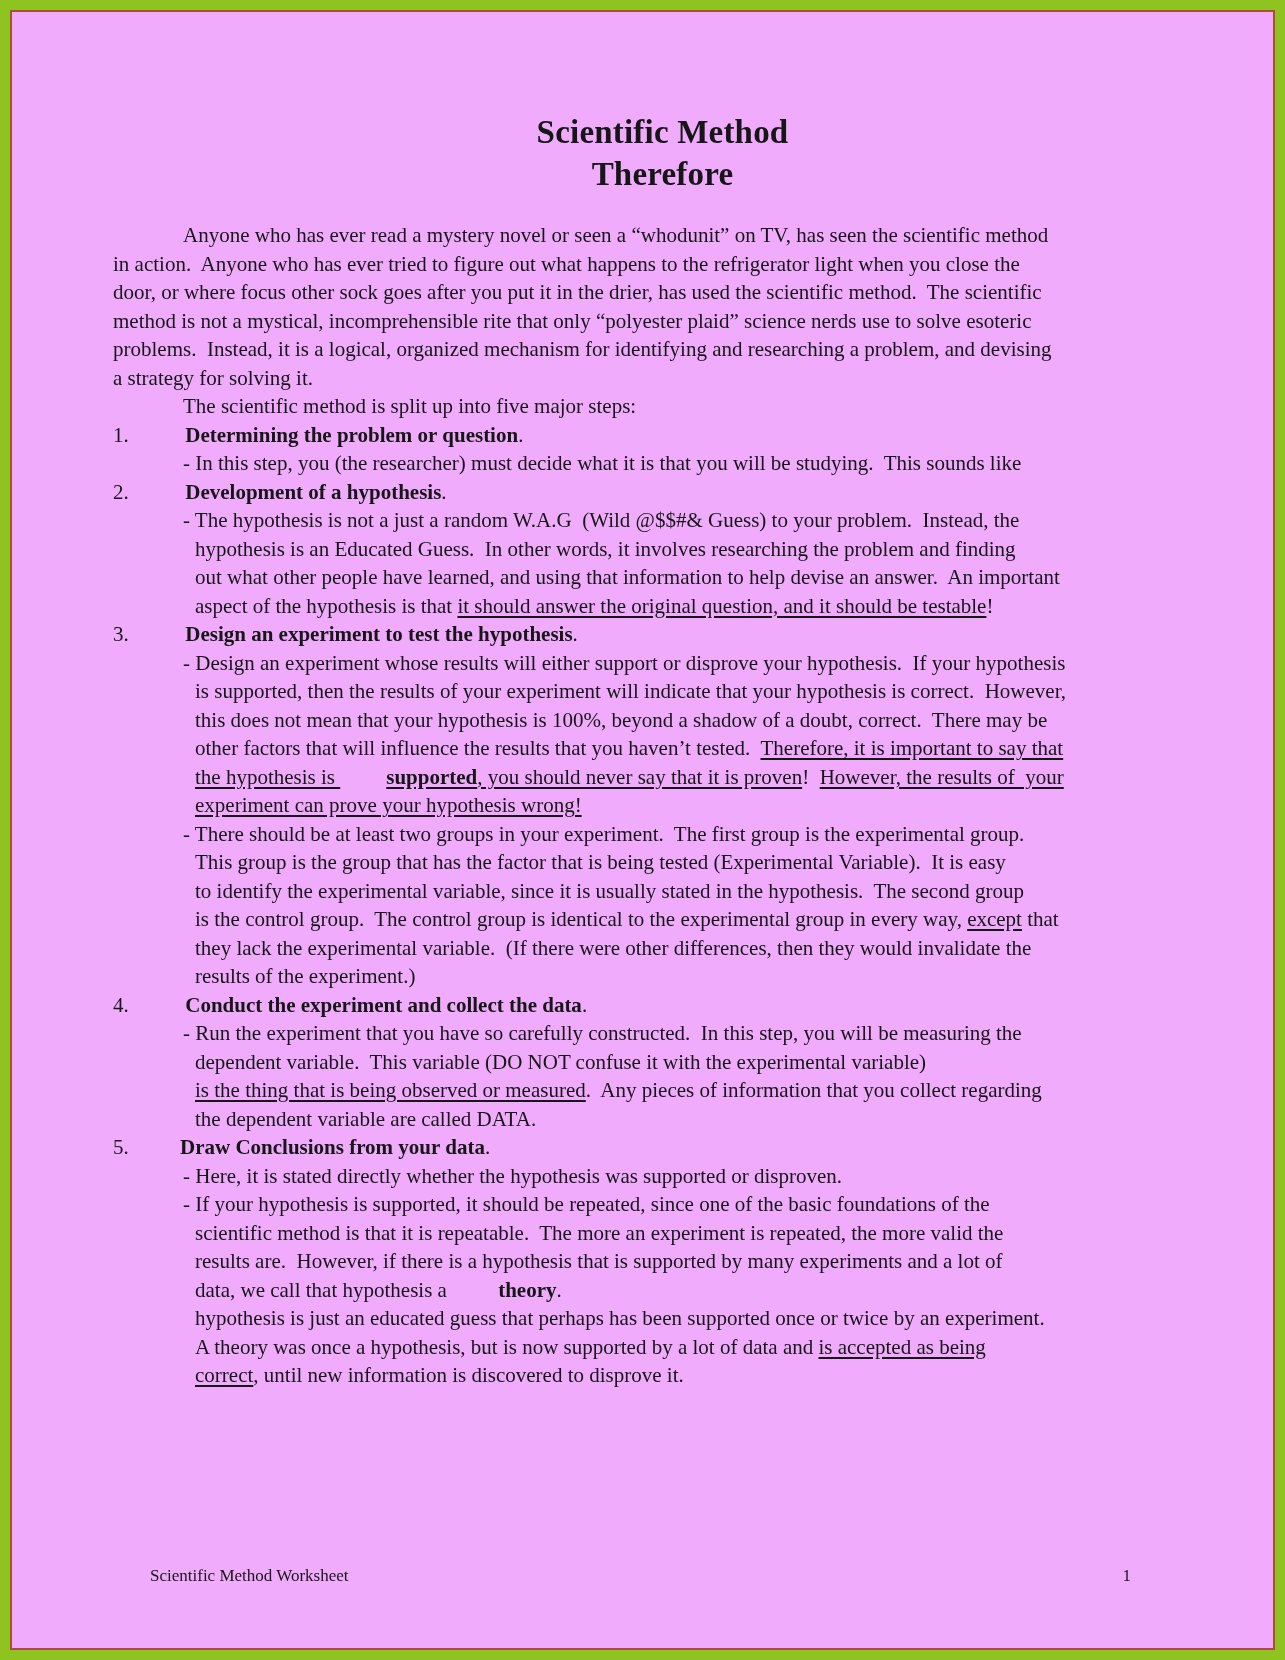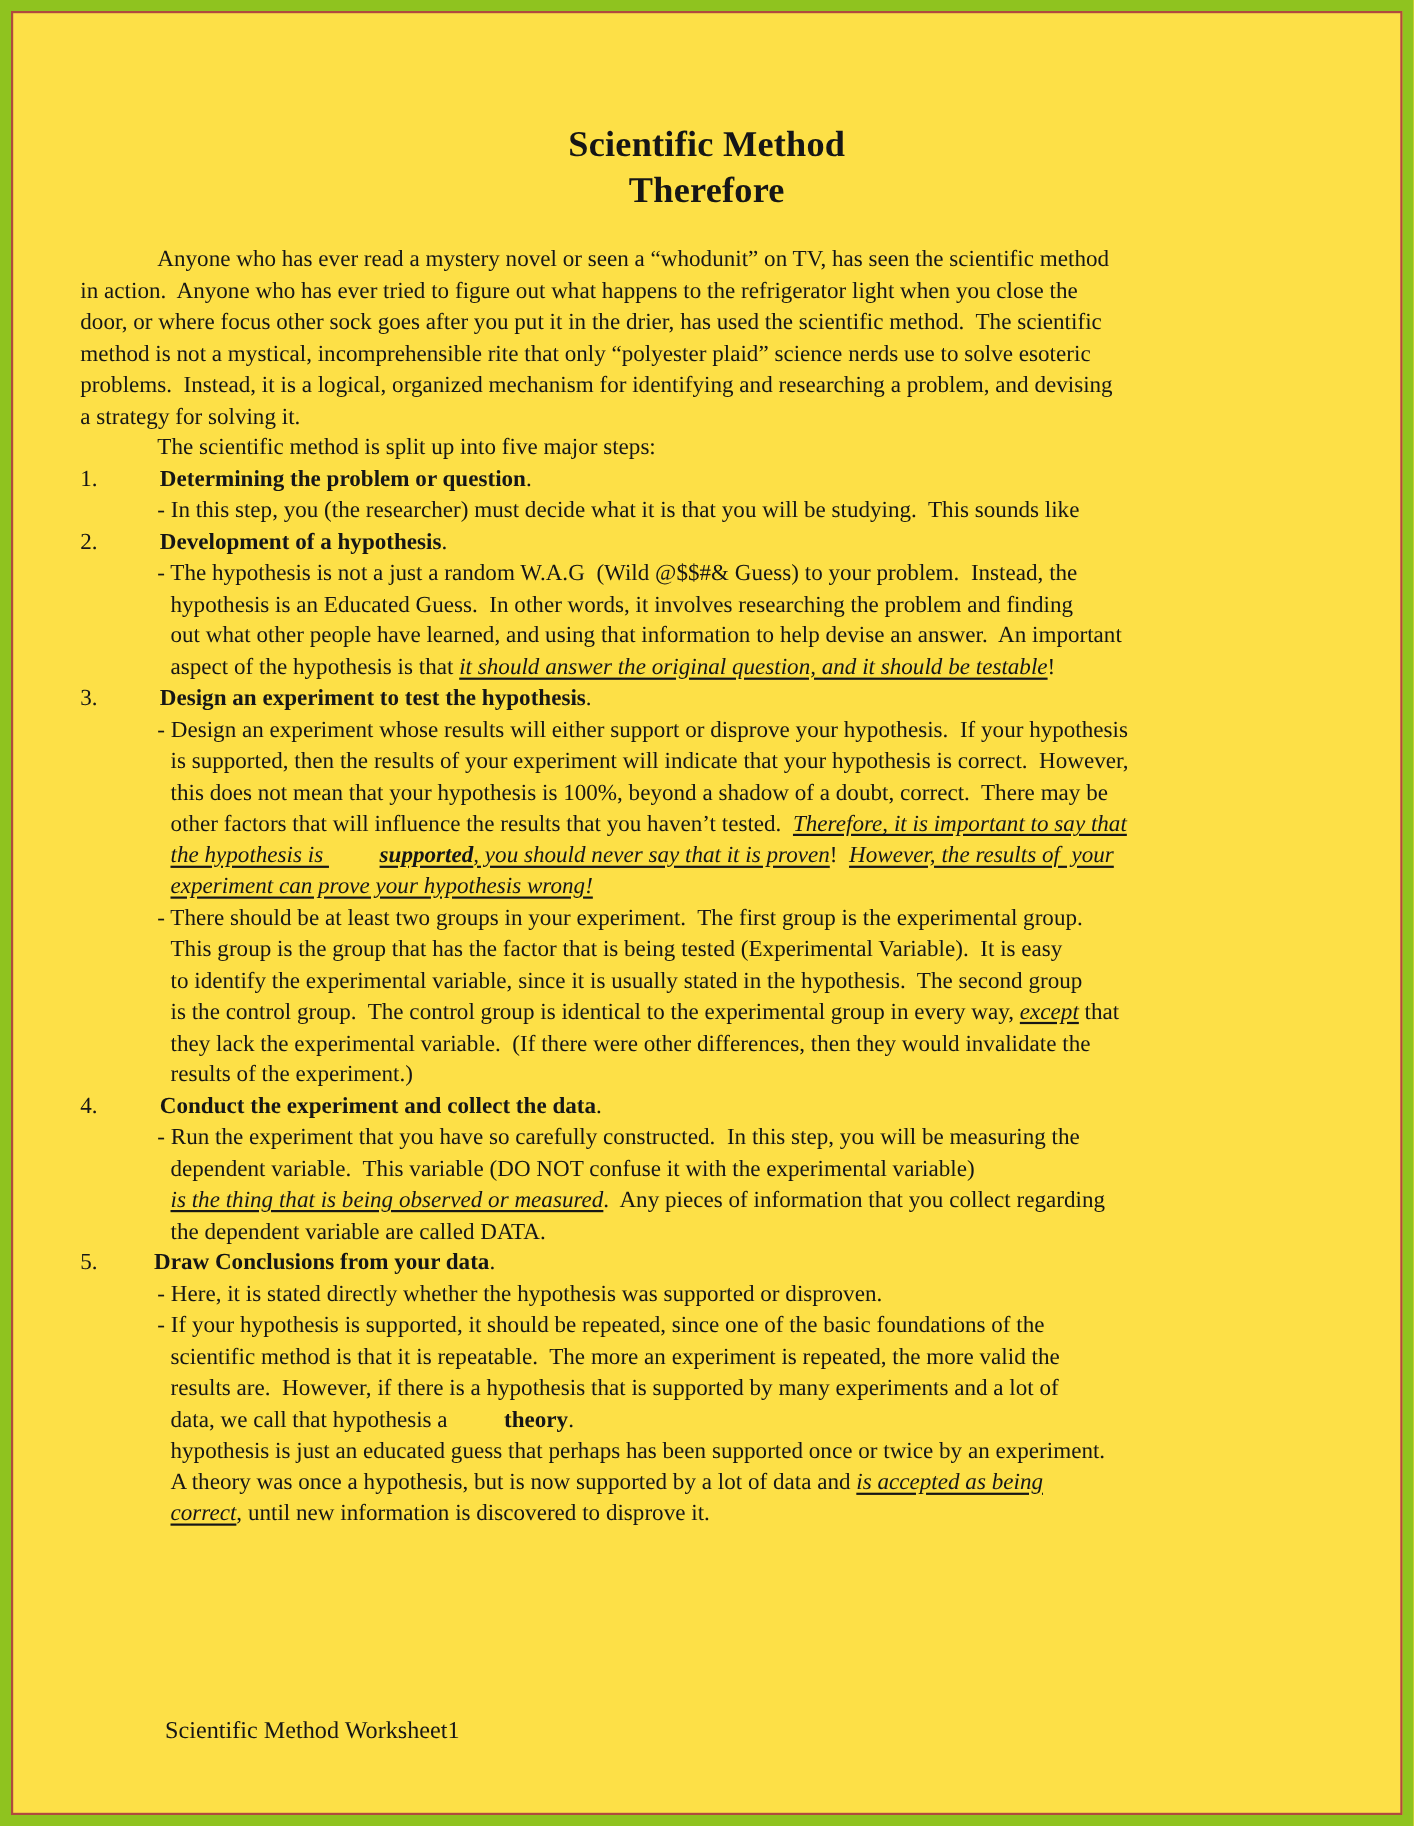--- a/index.html
+++ b/index.html
@@ -5,51 +5,52 @@
   html,body { margin:0; padding:0; }
   body {
     width:1285px; height:1660px;
     position:relative;
     background:#8fc31f;
     font-family:"Liberation Serif","DejaVu Serif",serif;
     color:#161616;
   }
   .page {
     position:absolute; left:10px; top:10px; right:10px; bottom:10px;
-    background:#fde047;
+    background:#f0abfc;
     border:2px solid #b04a3e;
     box-sizing:border-box;
     overflow:hidden;
+    padding-left:40px;
   }
   .title {
     margin-top:99px;
     text-align:center;
     font-weight:bold;
     font-size:33px;
     line-height:42px;
     letter-spacing:0.2px;
   }
   .content { padding:0 61px; }
   .doc {
     margin-top:26px;
     font-size:21px;
     line-height:28.5px;
   }
   .line { white-space:pre; }
   .line.ind  { text-indent:70px; }
   .line.bul  { padding-left:70px; }
   .line.cont { padding-left:82px; }
   .b { font-weight:bold;margin-left:46px; }
-  .u { text-decoration:underline; text-underline-offset:3px;font-style:italic; }
+  .u { text-decoration:underline; text-underline-offset:3px; }
   .footer {
     position:absolute;
     left:138px; right:142px; bottom:62px;
     display:flex;
-    justify-content:flex-start;
-    font-size:22px;
+    justify-content:space-between;
+    font-size:17px;
   }
 </style>
 </head>
 <body>
 
 <div class="page">
   <div class="content">
     <div class="title">
       <div>Scientific Method</div>
       <div>Therefore</div>

